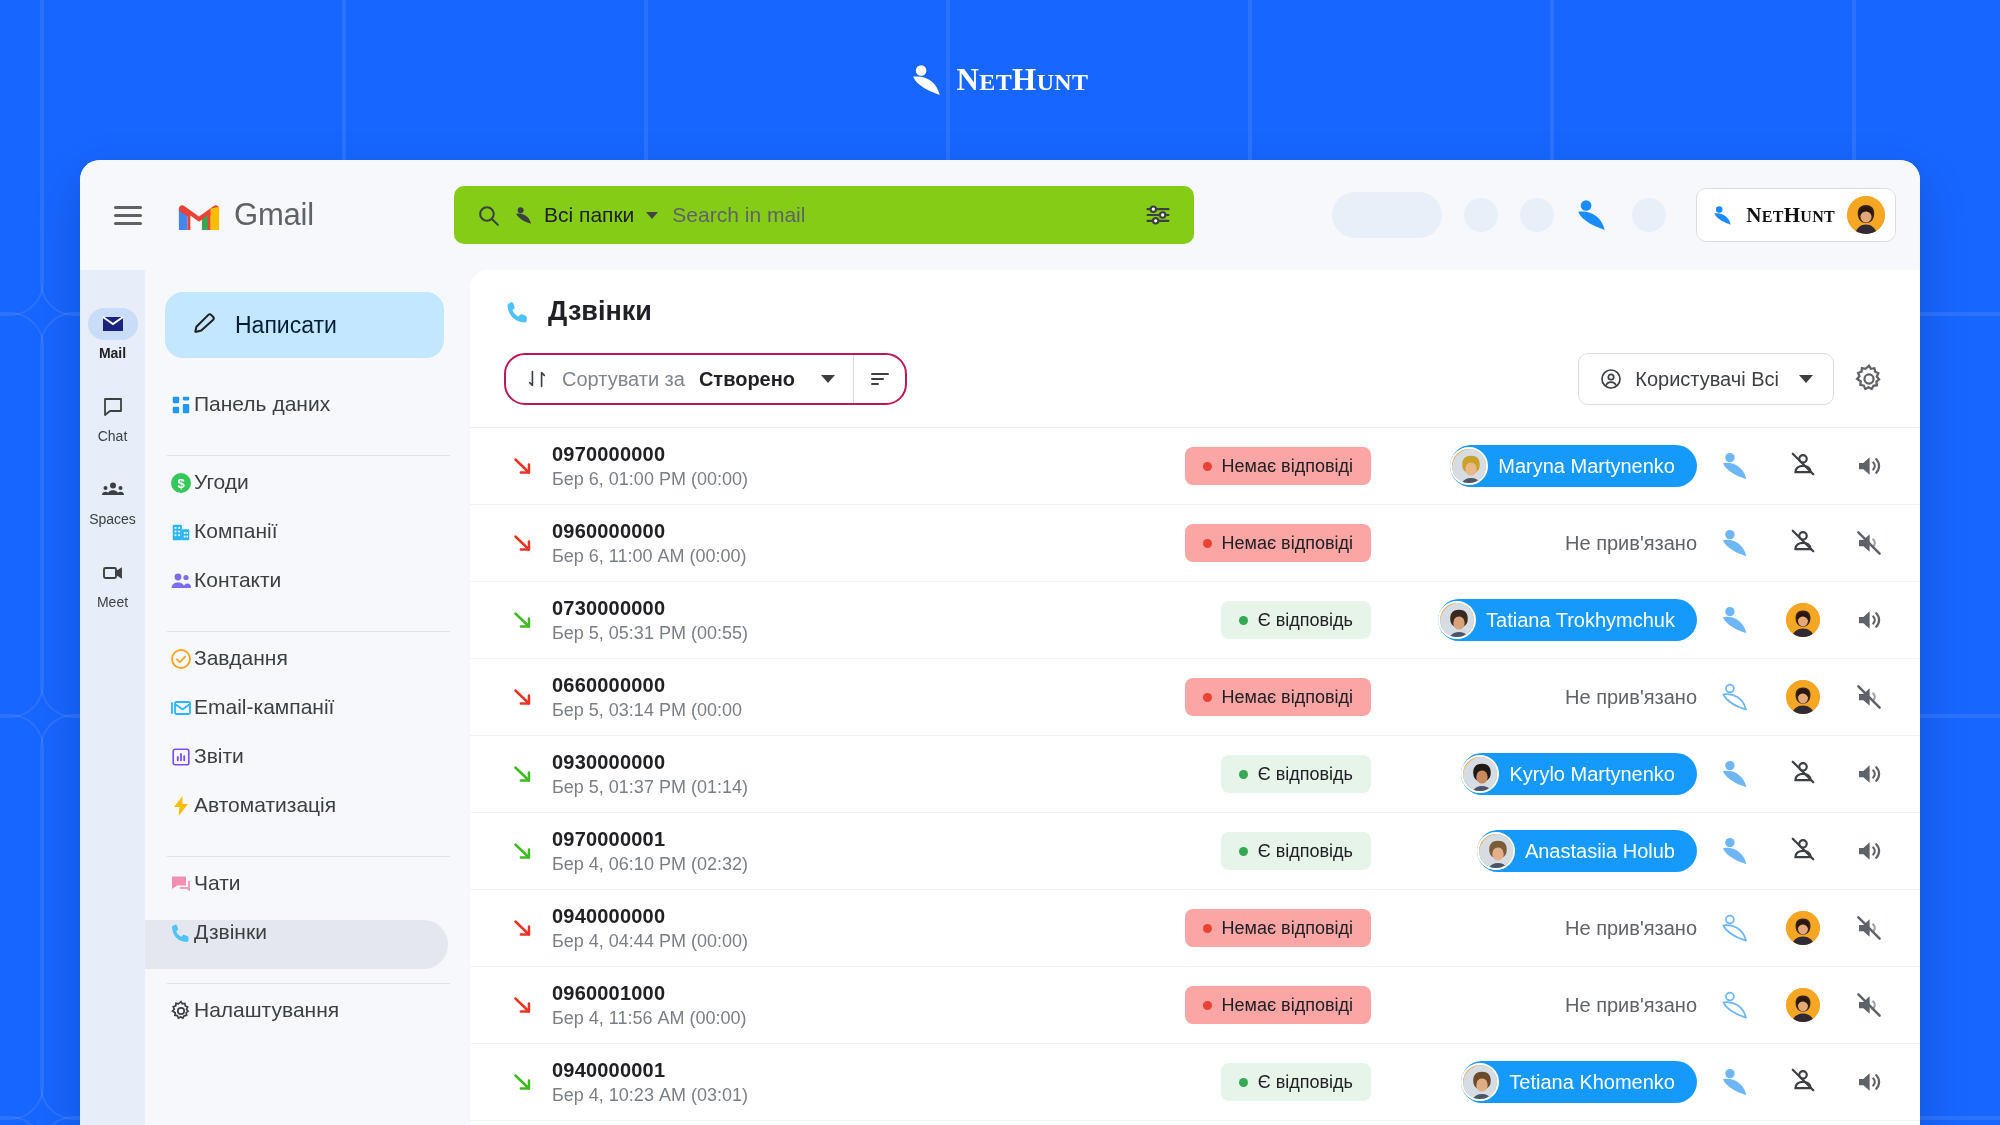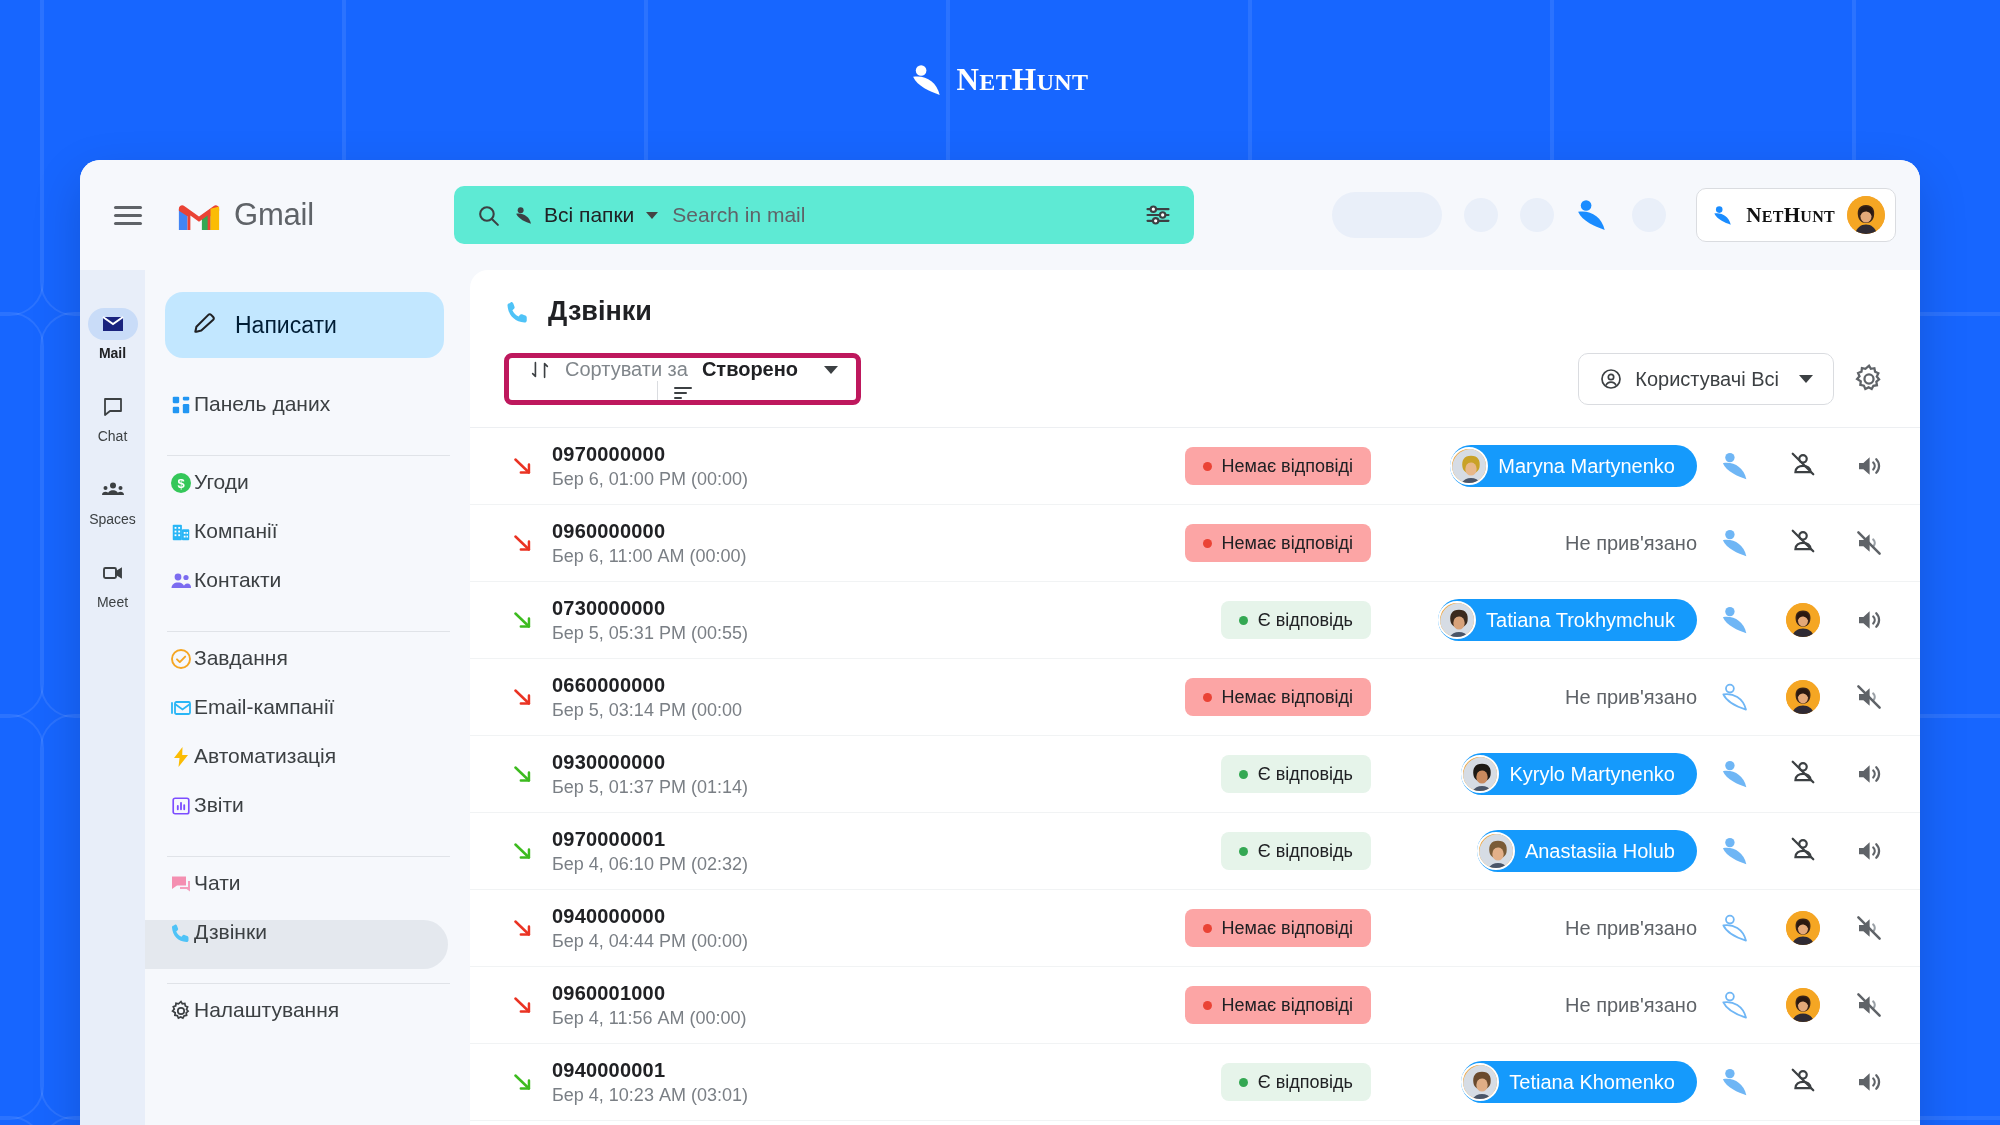--- a/index.html
+++ b/index.html
@@ -58,21 +58,21 @@
   }
   #hamburger-button .bars{ width:28px; }
   #hamburger-button .bars i{
     display:block; height:3px; background:#5F6368; border-radius:2px; margin:5px 0;
   }
   #gmail-logo{ display:flex; align-items:center; gap:12px; width:250px; }
   #gmail-logo .m-glyph{ width:46px; height:35px; }
   #gmail-logo .g-word{ font-size:31px; color:#5F6368; letter-spacing:-.2px; }
   #search-area{ flex:1; display:flex; align-items:center; gap:18px; padding-left:28px; }
   #search-bar{
-    flex:0 1 740px; height:58px; background:#5eead4; border-radius:10px;
+    flex:0 1 740px; height:58px; background:#84cc16; border-radius:10px;
     display:flex; align-items:center; gap:14px; padding:0 22px; cursor:text;
   }
   #search-bar .s-ico{ width:25px; height:25px; flex:0 0 25px; }
   #folder-chip{ display:flex; align-items:center; gap:10px; cursor:pointer; }
   #folder-chip .nh-small{ width:19px; height:19px; }
   #folder-chip .f-label{ font-size:21px; color:#202124; white-space:nowrap; }
   #folder-chip .caret{
     width:0;height:0;border-left:6px solid transparent;border-right:6px solid transparent;
     border-top:7px solid #444; margin-left:2px;
   }
@@ -141,21 +141,21 @@
   #panel-header{ padding:26px 0 0 0; }
   #panel-title-row{ display:flex; align-items:center; gap:16px; padding:0 34px 0 34px; }
   #panel-title-row .t-ico{ width:28px; height:28px; }
   #panel-title{ font-size:27px; font-weight:700; color:#202124; }
   #toolbar-row{
     display:flex; align-items:center; justify-content:space-between;
     padding:26px 34px 22px 34px;
   }
   #sort-control{
     display:flex; align-items:center; height:52px;
-    border:5px solid #be185d; border-radius:8px; overflow:hidden;flex-direction:column;
+    border:2px solid #be185d; border-radius:21px; overflow:hidden;
   }
   #sort-select{
     display:flex; align-items:center; gap:14px; padding:0 18px 0 20px; height:100%;
     cursor:pointer;
   }
   #sort-select .sort-ico{ width:22px; height:22px; }
   #sort-label{ font-size:20px; color:#80868B; white-space:nowrap; }
   #sort-value{ font-size:20px; color:#202124; font-weight:700; }
   #sort-select .caret2{
     width:0;height:0;border-left:7px solid transparent;border-right:7px solid transparent;
@@ -479,38 +479,38 @@
             <svg viewBox="0 0 24 24" width="24" height="24" fill="none" stroke="#29B6F6" stroke-width="1.8">
                 <rect x="6" y="6" width="15" height="12" rx="1.4"></rect>
                 <path d="M6 8l7.5 5.5L21 8"></path>
                 <path d="M3 7v10" stroke-linecap="round"></path>
               </svg>
           </span>
           <span class="n-label">Email-кампанії</span>
         </div>
         <div class="nav-item">
           <span class="n-ico">
-            <svg viewBox="0 0 24 24" width="24" height="24" fill="#FBBC04">
-                <path d="M13.5 2L5 13h5.5L9.5 22 19 10h-5.8z"></path>
-              </svg>
-          </span>
-          <span class="n-label">Автоматизація</span>
-        </div>
-        <div class="nav-item">
-          <span class="n-ico">
             <svg viewBox="0 0 24 24" width="22" height="22" fill="none" stroke="#7C4DFF" stroke-width="1.8">
                 <rect x="3.5" y="3.5" width="17" height="17" rx="2"></rect>
                 <g stroke="#7C4DFF" stroke-width="2" stroke-linecap="round">
                   <line x1="8.5" y1="15.5" x2="8.5" y2="12"></line>
                   <line x1="12" y1="15.5" x2="12" y2="8.5"></line>
                   <line x1="15.5" y1="15.5" x2="15.5" y2="11"></line>
                 </g>
               </svg>
           </span>
           <span class="n-label">Звіти</span>
+        </div>
+        <div class="nav-item">
+          <span class="n-ico">
+            <svg viewBox="0 0 24 24" width="24" height="24" fill="#FBBC04">
+                <path d="M13.5 2L5 13h5.5L9.5 22 19 10h-5.8z"></path>
+              </svg>
+          </span>
+          <span class="n-label">Автоматизація</span>
         </div>
       </div>
       <div class="nav-sep"></div>
 
       <div class="nav-group">
         <div class="nav-item">
           <span class="n-ico">
             <svg viewBox="0 0 24 24" width="24" height="24" fill="#F48FB1">
                 <path d="M3 4.5h14v9H8l-5 3.6z"></path>
                 <path d="M19 9h2v10.5l-3.4-2.4H11V15h8z" opacity=".85"></path>

